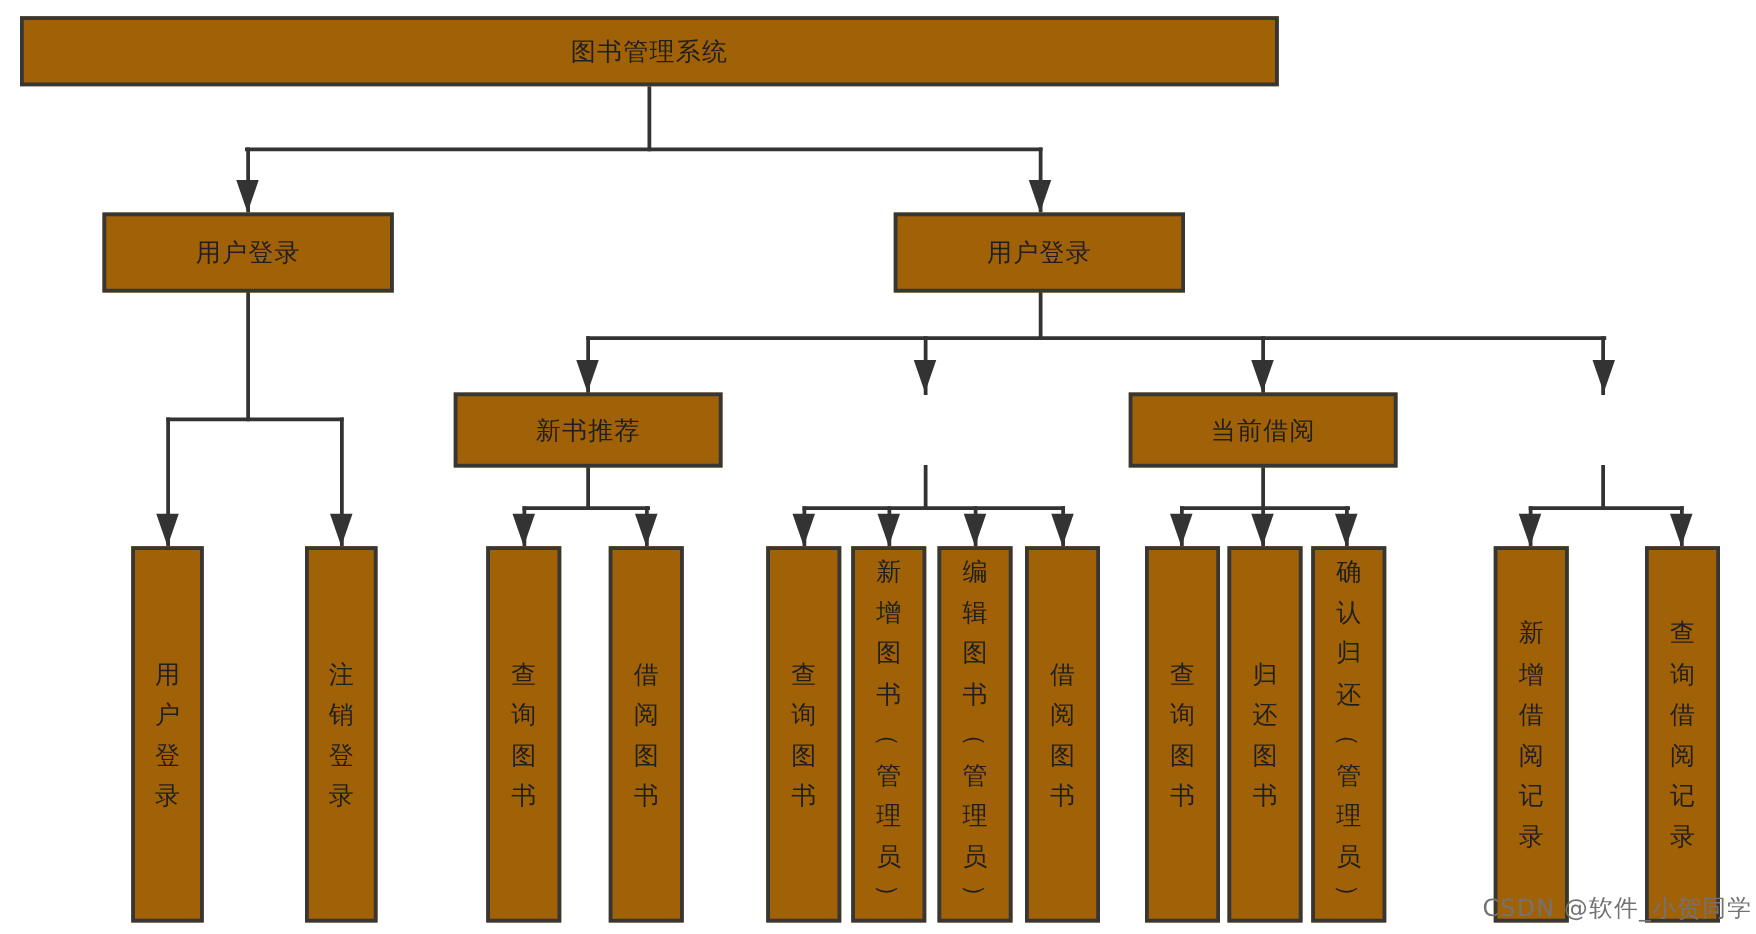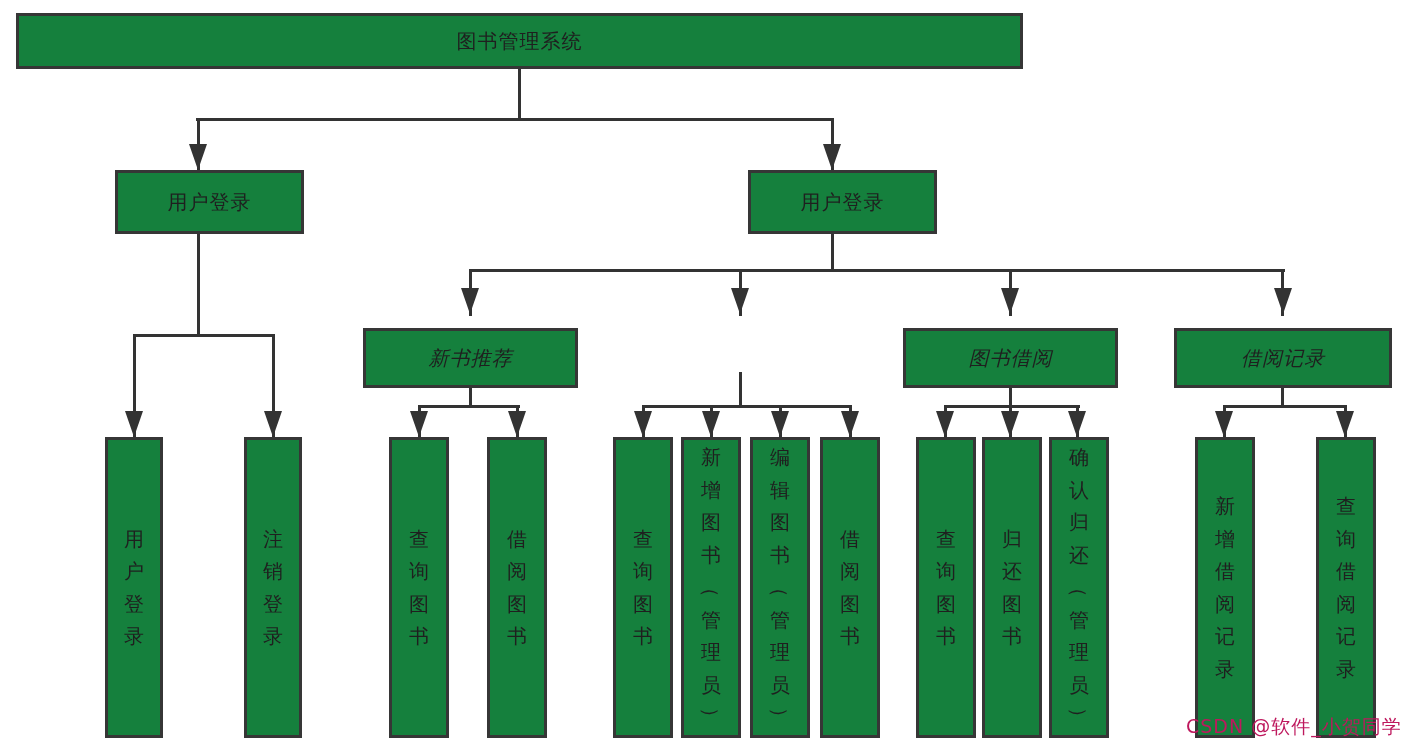--- a/index.html
+++ b/index.html
@@ -1,41 +1,41 @@
 <!DOCTYPE html>
 <html><head>
 <meta charset="utf-8">
 <style>
   html,body { margin:0; padding:0; background:#ffffff; }
   #canvas {
     position:relative; width:1405px; height:747px; background:#ffffff;
     font-family:"DejaVu Sans", sans-serif; overflow:hidden;
   }
   .box {
-    position:absolute; background:#15803d; border:3px solid #363636;
+    position:absolute; background:#a16207; border:3px solid #363636;
     box-sizing:border-box; display:flex; align-items:center; justify-content:center;
     font-size:20px; color:#1f1f1f; letter-spacing:1px; z-index:3;
   }
   .vbox { flex-direction:column; letter-spacing:0; }
   .vbox .ch { height:32.5px; line-height:32.5px; width:100%; text-align:center; font-size:20px; }
   .vbox .ch.rot { transform:rotate(90deg); }
-  .l2 { top:170px; width:189px; height:64px;margin-left:33px; }
-  .l3 { top:328px; width:215px; height:60px;font-style:italic; }
+  .l2 { top:170px; width:233px; height:64px; }
+  .l3 { top:314px; width:215px; height:60px; }
   .leaf { top:437px; width:60px; height:301px; }
   .hline, .vline { position:absolute; background:#333333; z-index:1; }
   .hline { height:3px; }
   .vline { width:3px; }
   .arrow {
     position:absolute; width:0; height:0; z-index:2;
     border-left:9px solid transparent; border-right:9px solid transparent;
     border-top:26px solid #333333;
   }
   #watermark {
     position:absolute; left:1186px; top:714px; z-index:5;
-    font-size:19px; color:#be185d; letter-spacing:1px; white-space:nowrap;
+    font-size:19px; color:#737373; letter-spacing:1px; white-space:nowrap;
   }
 </style>
 </head>
 <body>
 
 <div id="canvas">
 
   <div class="vline" style="left:518px;top:69px;height:52px"></div>
   <div class="hline" style="left:196px;top:118px;width:638px"></div>
   <div class="vline" style="left:197px;top:118px;height:52px"></div>
@@ -103,24 +103,21 @@
     <span>用户登录</span>
   </div>
   <div class="box l2" style="left:715px">
     <span>用户登录</span>
   </div>
 
   <div class="box l3" style="left:363px">
     <span>新书推荐</span>
   </div>
   <div class="box l3" style="left:903px">
-    <span>图书借阅</span>
-  </div>
-  <div class="box l3" style="left:1174px;width:218px">
-    <span>借阅记录</span>
+    <span>当前借阅</span>
   </div>
 
   <div class="box vbox leaf" style="left:105px;width:58px">
       <div class="ch">用</div>
       <div class="ch">户</div>
       <div class="ch">登</div>
       <div class="ch">录</div>
     </div>
   <div class="box vbox leaf" style="left:244px;width:58px">
       <div class="ch">注</div>

